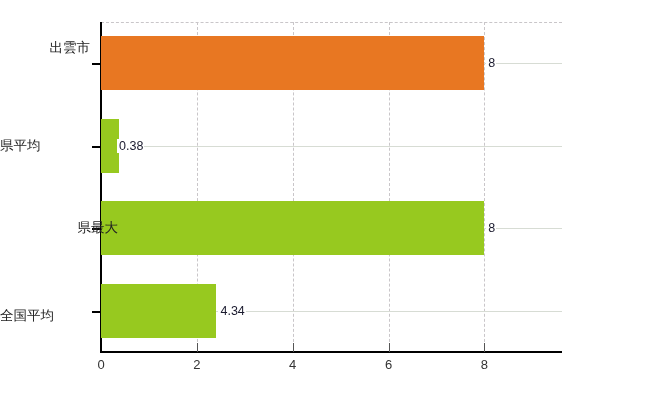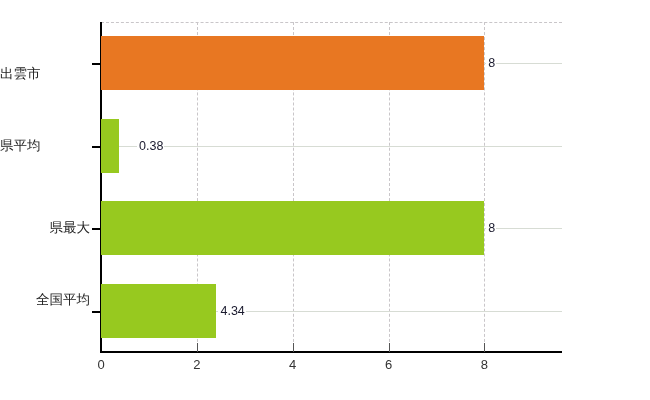--- a/index.html
+++ b/index.html
@@ -152,35 +152,35 @@
   <div id="hgrid-layer">
       <div class="hgrid" style="top: 63px;"></div>
       <div class="hgrid" style="top: 146px;"></div>
       <div class="hgrid" style="top: 228px;"></div>
       <div class="hgrid" style="top: 311px;"></div>
     </div>
   <div id="bars-layer">
       <div class="bar accent" title="出雲市: 8" style="top: 36px; width: 383px; height: 54px;"></div>
       <div class="bar-value" style="left: 486.368px; top: 56.25px;">8</div>
       <div class="bar" title="県平均: 0.38" style="top: 119px; width: 18px; height: 54px;"></div>
-      <div class="bar-value" style="left: 137px; top: 138.75px;">0.38</div>
+      <div class="bar-value" style="left: 117px; top: 138.75px;">0.38</div>
       <div class="bar" title="県最大: 8" style="top: 201px; width: 383px; height: 54px;"></div>
       <div class="bar-value" style="left: 486.368px; top: 221.25px;">8</div>
       <div class="bar" title="全国平均: 2.41" style="top: 284px; width: 115px; height: 54px;"></div>
       <div class="bar-value" style="left: 218.49px; top: 303.75px;">4.34</div>
     </div>
   <div id="ylabels-layer">
       <div class="ytick" style="top: 63px;"></div>
-      <div class="ytick-label" style="top: 66px; left: 0px; width: 90px; ">出雲市</div>
+      <div class="ytick-label" style="top: 40px; left: 0px; width: 90px; text-align: right;">出雲市</div>
       <div class="ytick" style="top: 146px;"></div>
       <div class="ytick-label" style="top: 137.75px; left: 0px; width: 90px; text-align: left;">県平均</div>
       <div class="ytick" style="top: 228px;"></div>
-      <div class="ytick-label" style="top: 220.25px; left: 0px; width: 90px; text-align: right;">県最大</div>
+      <div class="ytick-label" style="top: 220.25px; left: 0px; width: 90px; text-align: right; padding-left: 28px;">県最大</div>
       <div class="ytick" style="top: 311px;"></div>
-      <div class="ytick-label" style="top: 292px; left: 0px; width: 90px; text-align: right;">全国平均</div>
+      <div class="ytick-label" style="top: 308px; left: 0px; width: 90px; text-align: left;">全国平均</div>
     </div>
   <div id="xlabels-layer">
       <div class="xtick major0" style="left: 101px;"></div>
       <div class="xtick-label" style="left: 101px;">0</div>
       <div class="xtick" style="left: 196.842px;"></div>
       <div class="xtick-label" style="left: 196.842px;">2</div>
       <div class="xtick" style="left: 292.684px;"></div>
       <div class="xtick-label" style="left: 292.684px;">4</div>
       <div class="xtick" style="left: 388.526px;"></div>
       <div class="xtick-label" style="left: 388.526px;">6</div>

